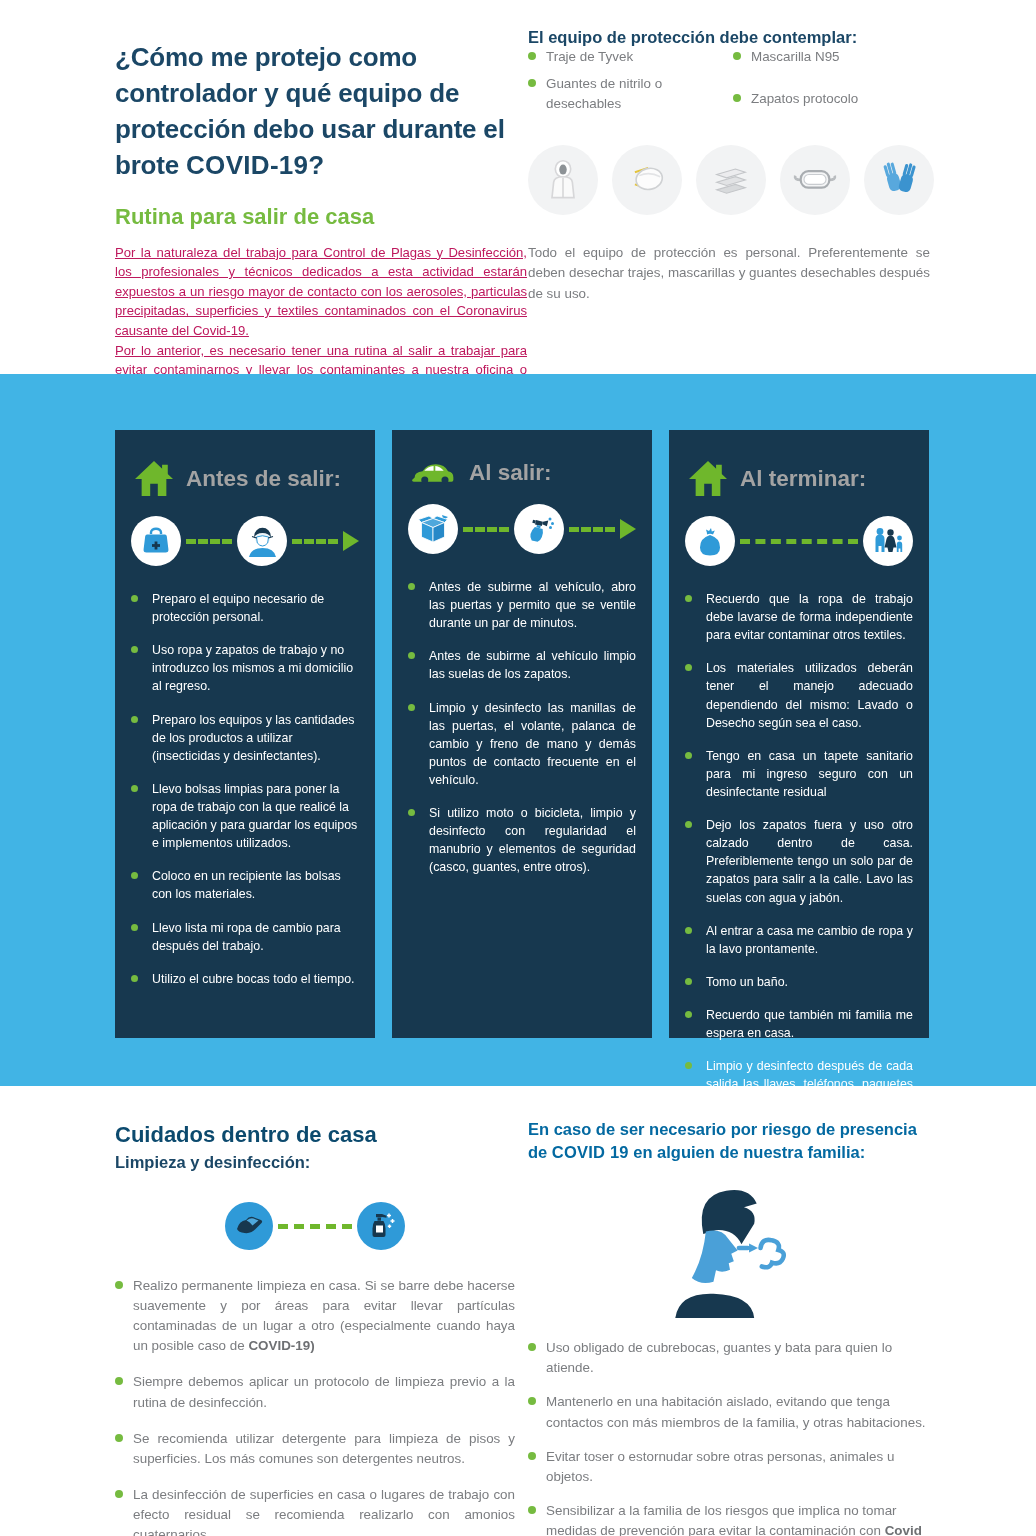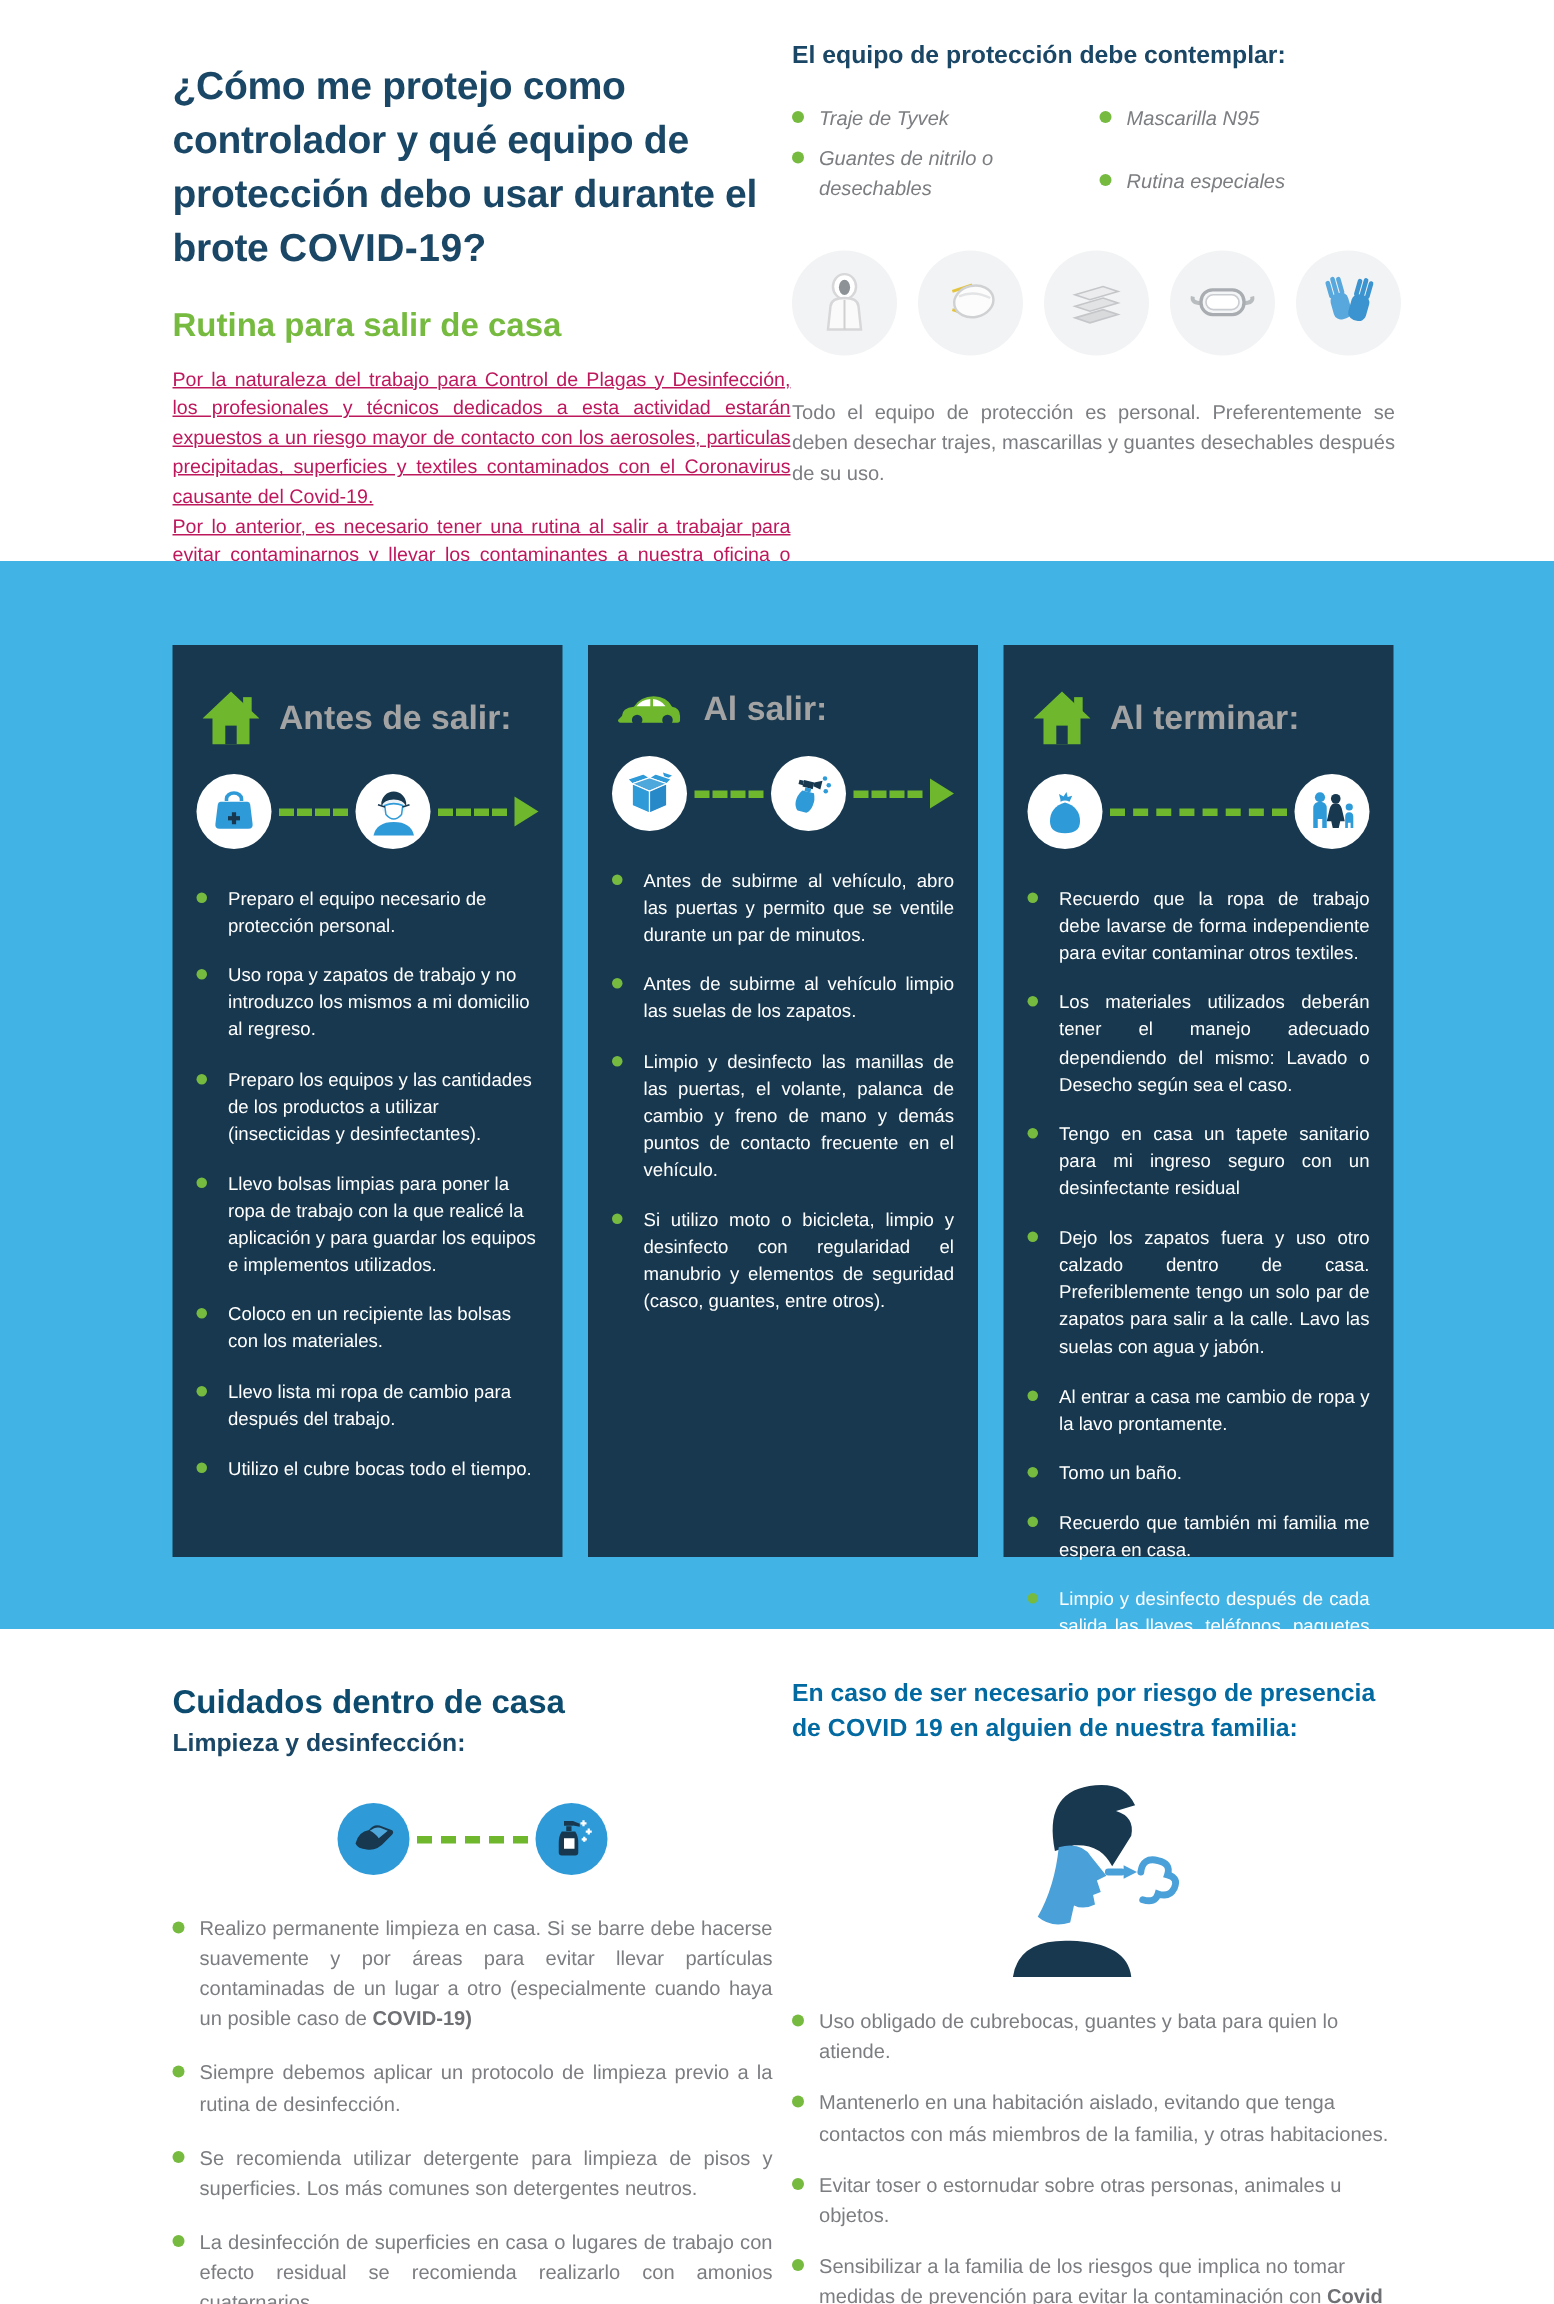--- a/index.html
+++ b/index.html
@@ -11,21 +11,21 @@
   
   .top{position:absolute;left:0;top:0;width:1036px;height:374px;background:#fff;}
   .intro{position:absolute;left:115px;top:40px;width:412px;}
   .intro h1{margin:0;font-size:26px;line-height:1.38;font-weight:bold;color:#1b4766;letter-spacing:-0.2px;}
   .intro h1 .xb{font-weight:900;letter-spacing:.3px;}
   .intro .subtitle{margin:20px 0 0;font-size:22px;font-weight:bold;color:#76bb40;}
   .intro .para{margin:13px 0 0;font-size:13.1px;line-height:1.5;color:#be185d;text-align:justify;text-decoration:underline;}
   .intro .para + .para{margin:0;}
   .equip{position:absolute;left:528px;top:28px;width:402px;}
   .equip h2{margin:0;font-size:16.5px;font-weight:bold;color:#1b4766;}
-  .equip-cols{display:flex;margin-top:22px;font-style:italic;}
+  .equip-cols{display:flex;}
   .equip-col{width:51%;}
   .equip-col.c2{width:49%;}
   ul.dotlist{list-style:none;margin:0;padding:0;}
   ul.dotlist li{position:relative;padding-left:18px;color:#7b7d80;font-size:13.4px;line-height:1.5;margin-bottom:7px;}
   ul.dotlist li::before{content:"";position:absolute;left:0;top:5px;width:8px;height:8px;border-radius:50%;background:#76bb40;}
   .equip-col.c2 li + li{margin-top:22px;}
   .equip-icons{display:flex;gap:14px;margin-top:24px;}
   .eq-circle{width:70px;height:70px;border-radius:50%;background:#f2f3f4;flex:none;display:flex;align-items:center;justify-content:center;}
   .equip-note{margin-top:28px;font-size:13.4px;line-height:1.5;color:#7b7d80;text-align:justify;}
   
@@ -73,21 +73,21 @@
 
   <div class="equip">
     <h2>El equipo de protección debe contemplar:</h2>
     <div class="equip-cols">
       <ul class="dotlist equip-col">
         <li>Traje de Tyvek</li>
         <li>Guantes de nitrilo o desechables</li>
       </ul>
       <ul class="dotlist equip-col c2">
         <li>Mascarilla N95</li>
-        <li>Rutina especiales</li>
+        <li>Zapatos protocolo</li>
       </ul>
     </div>
     <div class="equip-icons">
       <div class="eq-circle">
         <svg width="44" height="44" viewBox="0 0 40 40">
           <ellipse cx="20" cy="10" rx="7" ry="7.5" fill="#ffffff" stroke="#d7d7d9" stroke-width="1.5"></ellipse>
           <ellipse cx="20" cy="10.5" rx="3.4" ry="4.6" fill="#8d9296"></ellipse>
           <path d="M10 36 l1.5 -14 q0.5 -5 8.5 -5 q8 0 8.5 5 l1.5 14 Z" fill="#fafafa" stroke="#d7d7d9" stroke-width="1.5"></path>
           <line x1="20" y1="18" x2="20" y2="36" stroke="#d0d0d2" stroke-width="1.2"></line>
         </svg>

